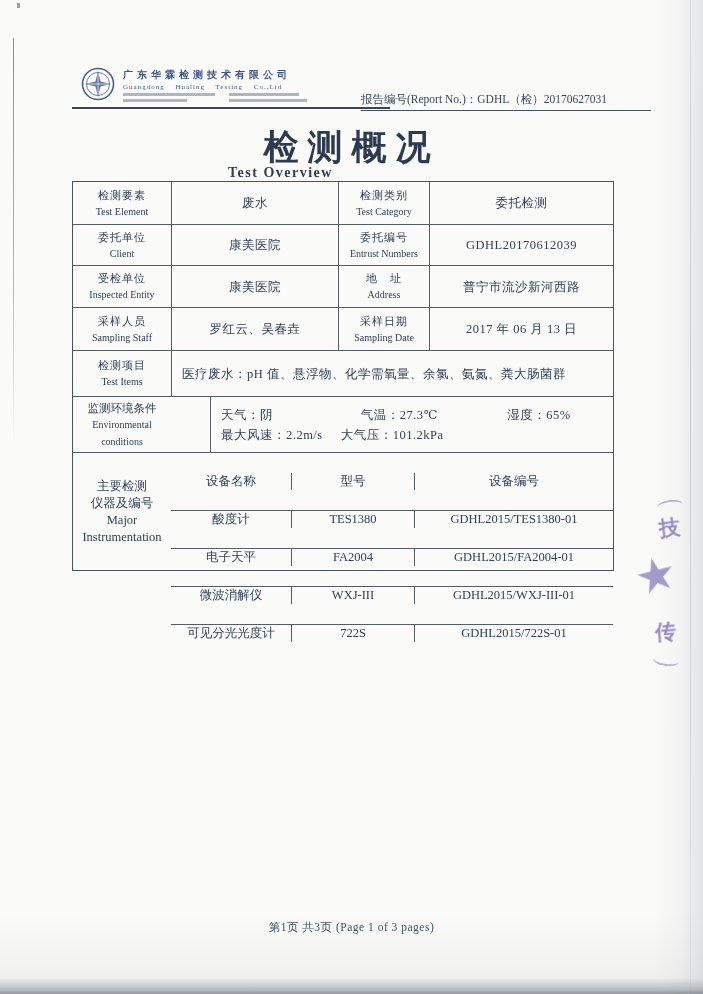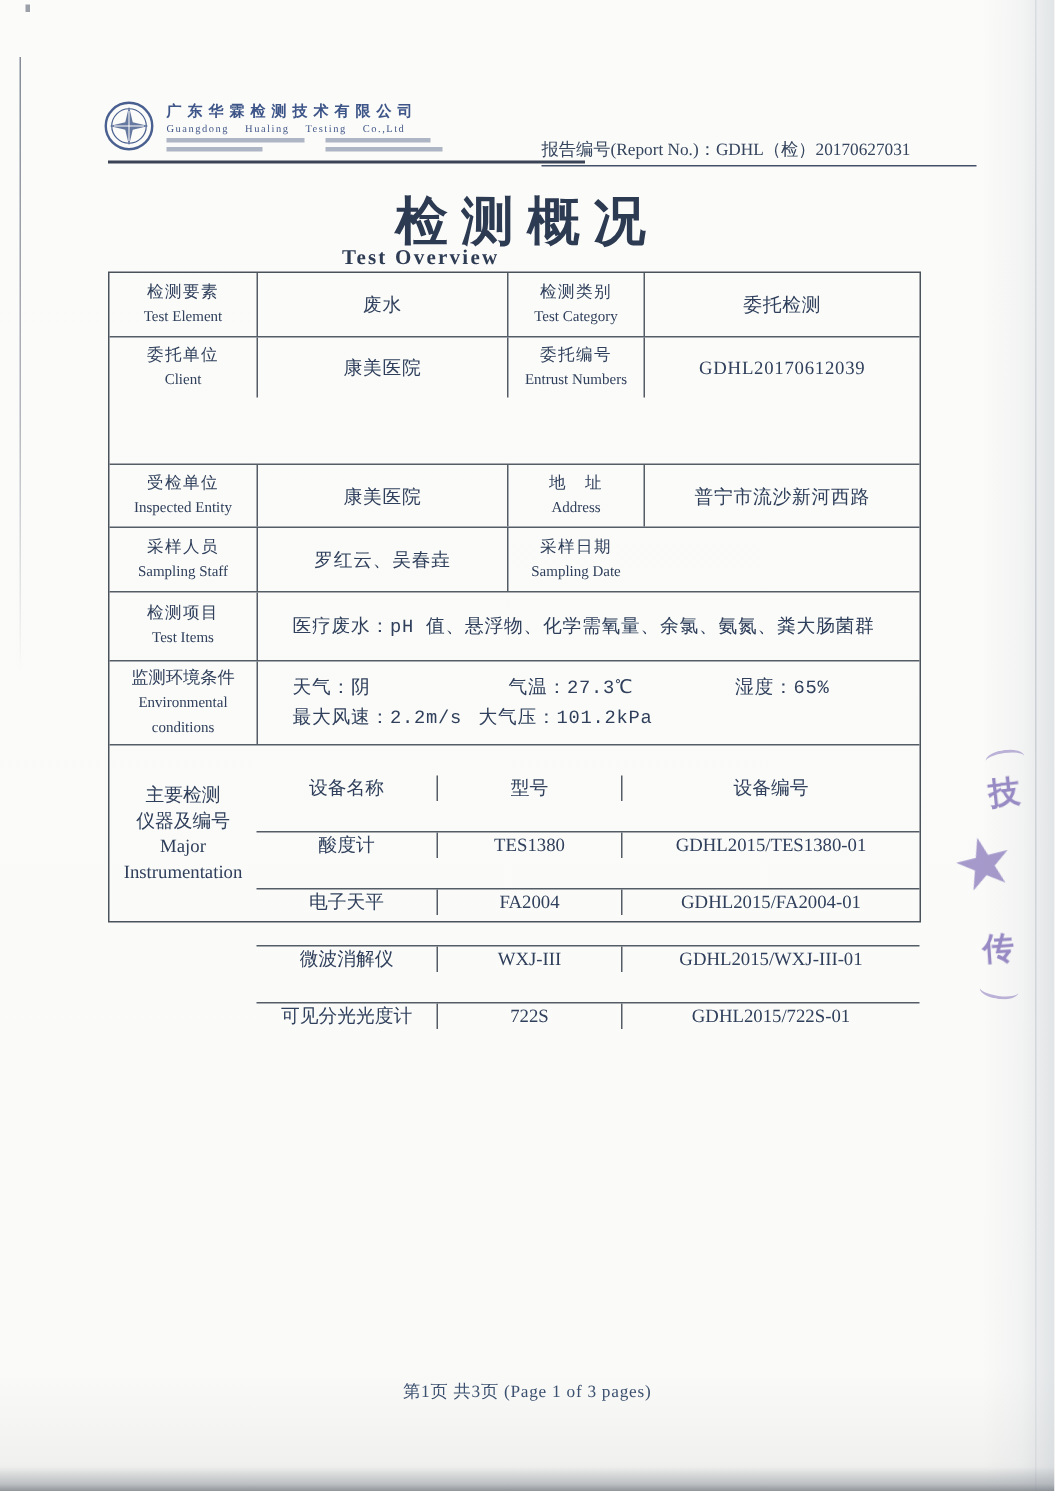--- a/index.html
+++ b/index.html
@@ -24,21 +24,21 @@
   }
   .scan-right-wave{
     position:absolute;right:12px;top:0;width:1px;height:994px;
     background:linear-gradient(180deg,rgba(130,140,160,.18),rgba(120,130,150,.30) 40%,rgba(130,140,160,.12));
   }
   .scan-bottom-shadow{
     position:absolute;left:0;bottom:0;width:703px;height:16px;
     background:linear-gradient(180deg,rgba(150,155,162,0) 0%,rgba(140,146,154,.45) 70%,rgba(118,124,132,.75) 100%);
   }
   
-  .header-logo-row{position:absolute;left:68px;top:66px;display:flex;align-items:center;}
+  .header-logo-row{position:absolute;left:80px;top:66px;display:flex;align-items:flex-end;}
   .logo-svg{width:36px;height:36px;margin-right:7px;}
   .company-cn{
     font-size:10px;font-weight:bold;letter-spacing:4px;color:#3d5588;white-space:nowrap;
     filter:blur(.3px);
   }
   .company-en{
     font-size:7px;color:#44598a;letter-spacing:1px;word-spacing:8px;white-space:nowrap;
     margin-top:1px;filter:blur(.3px);
   }
   .micro-rows{margin-top:2px;display:flex;gap:14px;}
@@ -70,21 +70,21 @@
       display:flex;flex-direction:column;justify-content:center;align-items:center;
       font-size:12.5px;line-height:16px;}
   .td:first-child{border-left:none;}
   .w1{width:98px;flex:none;}
   .w2{width:167px;flex:none;}
   .w3{width:91px;flex:none;}
   .w4{flex:1;}
   .lbl .cn{font-size:11px;letter-spacing:1px;}
   .lbl .en{font-size:10px;margin-top:1px;}
   .val{font-size:12.5px;letter-spacing:.5px;}
-  .leftalign{align-items:flex-start;padding-left:23px;padding-right:6px;font-family:Liberation Mono, monospace;}
+  .leftalign{align-items:flex-start;padding-left:10px;padding-right:6px;}
   .envline{display:block;width:100%;}
   .envline span{display:inline-block;}
   .env-w1{width:136px;}
   .env-w2{width:143px;}
   .env-w3{width:116px;}
   .subtbl{flex:1;display:flex;flex-direction:column;}
   .str{display:flex;flex:1;border-top:1px solid #545c66;margin-top:20px;}
   .str:first-child{border-top:none;}
   .std{border-left:1px solid #545c66;box-sizing:border-box;flex:none;
        display:flex;align-items:center;justify-content:center;font-size:12.5px;}
@@ -172,21 +172,21 @@
         <div class="en">Client</div>
       </div>
       <div class="td val w2">康美医院</div>
       <div class="td lbl w3">
         <div class="cn">委托编号</div>
         <div class="en">Entrust Numbers</div>
       </div>
       <div class="td val w4">GDHL20170612039</div>
     </div>
 
-    <div class="tr" style="height:41px;margin-top:44px;">
+    <div class="tr" style="height:41px;">
       <div class="td lbl w1">
         <div class="cn">受检单位</div>
         <div class="en">Inspected Entity</div>
       </div>
       <div class="td val w2">康美医院</div>
       <div class="td lbl w3">
         <div class="cn">地　址</div>
         <div class="en">Address</div>
       </div>
       <div class="td val w4">普宁市流沙新河西路</div>
@@ -195,31 +195,32 @@
     <div class="tr" style="height:42px;">
       <div class="td lbl w1">
         <div class="cn">采样人员</div>
         <div class="en">Sampling Staff</div>
       </div>
       <div class="td val w2">罗红云、吴春垚</div>
       <div class="td lbl w3">
         <div class="cn">采样日期</div>
         <div class="en">Sampling Date</div>
       </div>
+      <div class="td val w4">2017 年 06 月 13 日</div>
     </div>
 
     <div class="tr" style="height:45px;">
       <div class="td lbl w1">
         <div class="cn">检测项目</div>
         <div class="en">Test Items</div>
       </div>
       <div class="td val w4 leftalign">医疗废水：pH 值、悬浮物、化学需氧量、余氯、氨氮、粪大肠菌群</div>
     </div>
 
-    <div class="tr" style="height:55px;">
+    <div class="tr" style="height:55px;gap:39px;">
       <div class="td lbl w1">
         <div class="cn" style="font-size:11.5px;letter-spacing:0;">监测环境条件</div>
         <div class="en">Environmental</div>
         <div class="en">conditions</div>
       </div>
       <div class="td val w4 leftalign">
         <span class="envline">
           <span class="env-w1">天气：阴</span>
           <span class="env-w2">气温：27.3℃</span>
           <span>湿度：65%</span>

